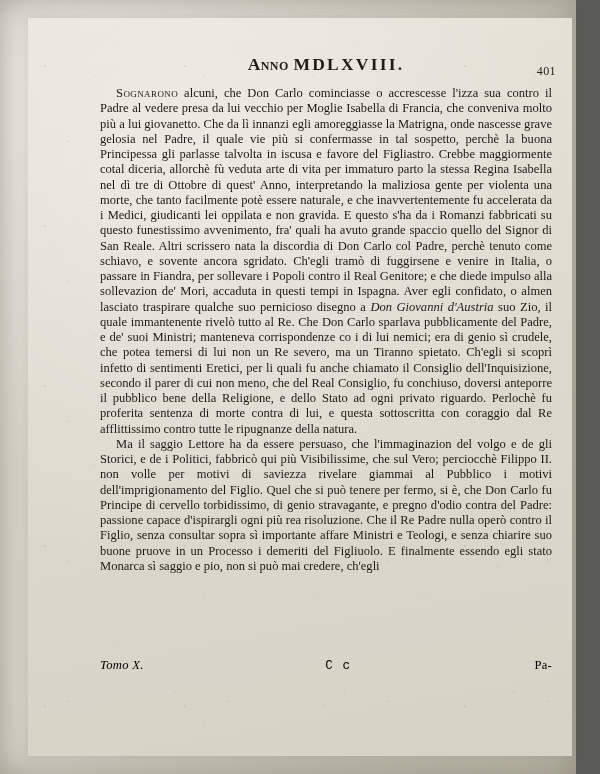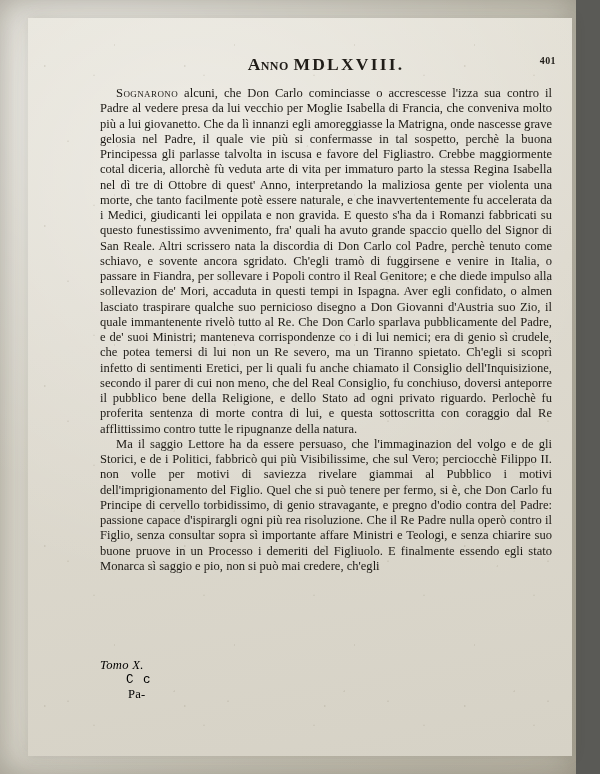--- a/index.html
+++ b/index.html
@@ -59,23 +59,23 @@
     position: relative;
     font-variant: small-caps;
     font-weight: 600;
   }
   .headline .h-main {
     letter-spacing: 2.2px;
   }
   .folio {
     position: absolute;
     right: -4px;
-    top: 1px;
-    font-size: 10px;
-    font-weight: 700;
+    top: 10px;
+    font-size: 12px;
+    font-weight: 400;
     letter-spacing: 0.4px;
   }
   .body {
     margin-top: 11px;
     font-size: 12.55px;
     line-height: 15.25px;
     text-align: justify;
     text-justify: inter-word;
     hyphens: manual;
     color: #1d1a15;
@@ -84,31 +84,30 @@
     margin: 0;
     text-indent: 16px;
   }
   .body p.first {
     text-indent: 16px;
   }
   .smallcaps {
     font-variant: small-caps;
     letter-spacing: 0.4px;
   }
-  .ital { }
+  .ital { font-style: italic; }
   .footline {
     position: absolute;
     left: 72px;
     top: 640px;
     width: 452px;
     font-size: 12.6px;
     display: flex;
     justify-content: space-between;
     align-items: baseline;
-    flex-direction: column;
   }
   .footline .sig-left { font-style: italic; letter-spacing: 0.3px; }
   .footline .sig-mid { letter-spacing: 1px; padding-left: 26px; font-family: Liberation Mono, monospace; }
   .footline .sig-right { letter-spacing: 0.2px; padding-left: 28px; }
   
   .speckle {
     position: absolute;
     inset: 0;
     pointer-events: none;
     opacity: 0.30;

